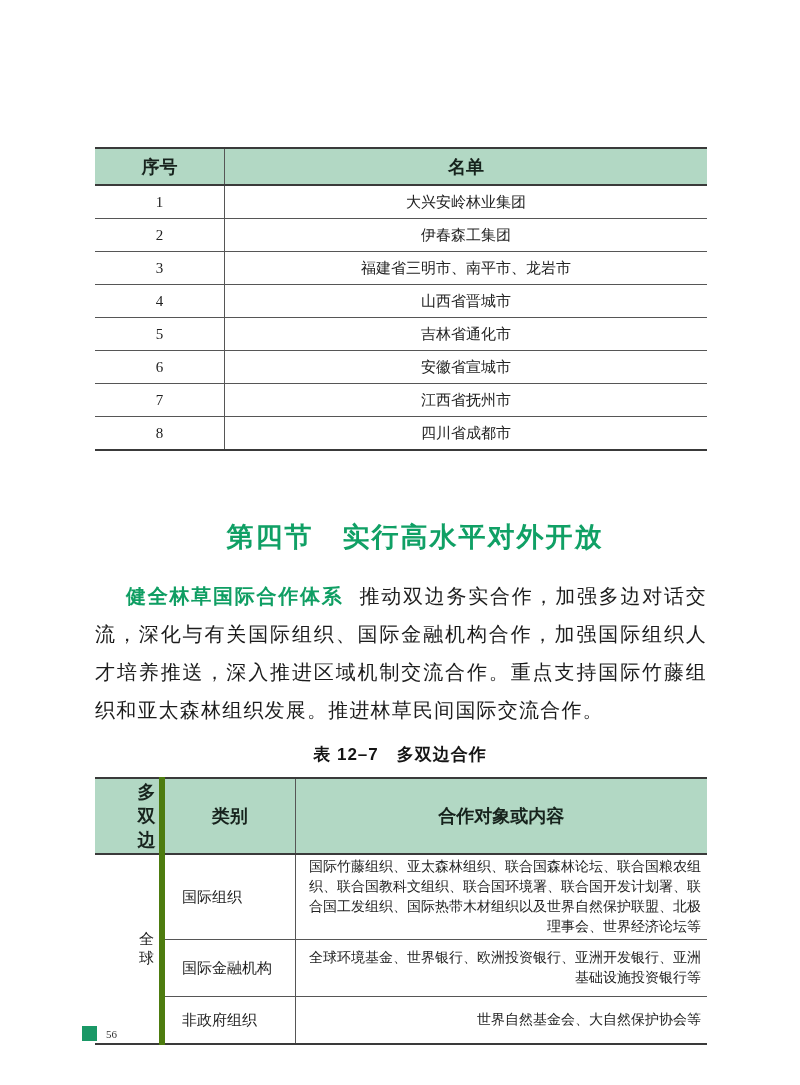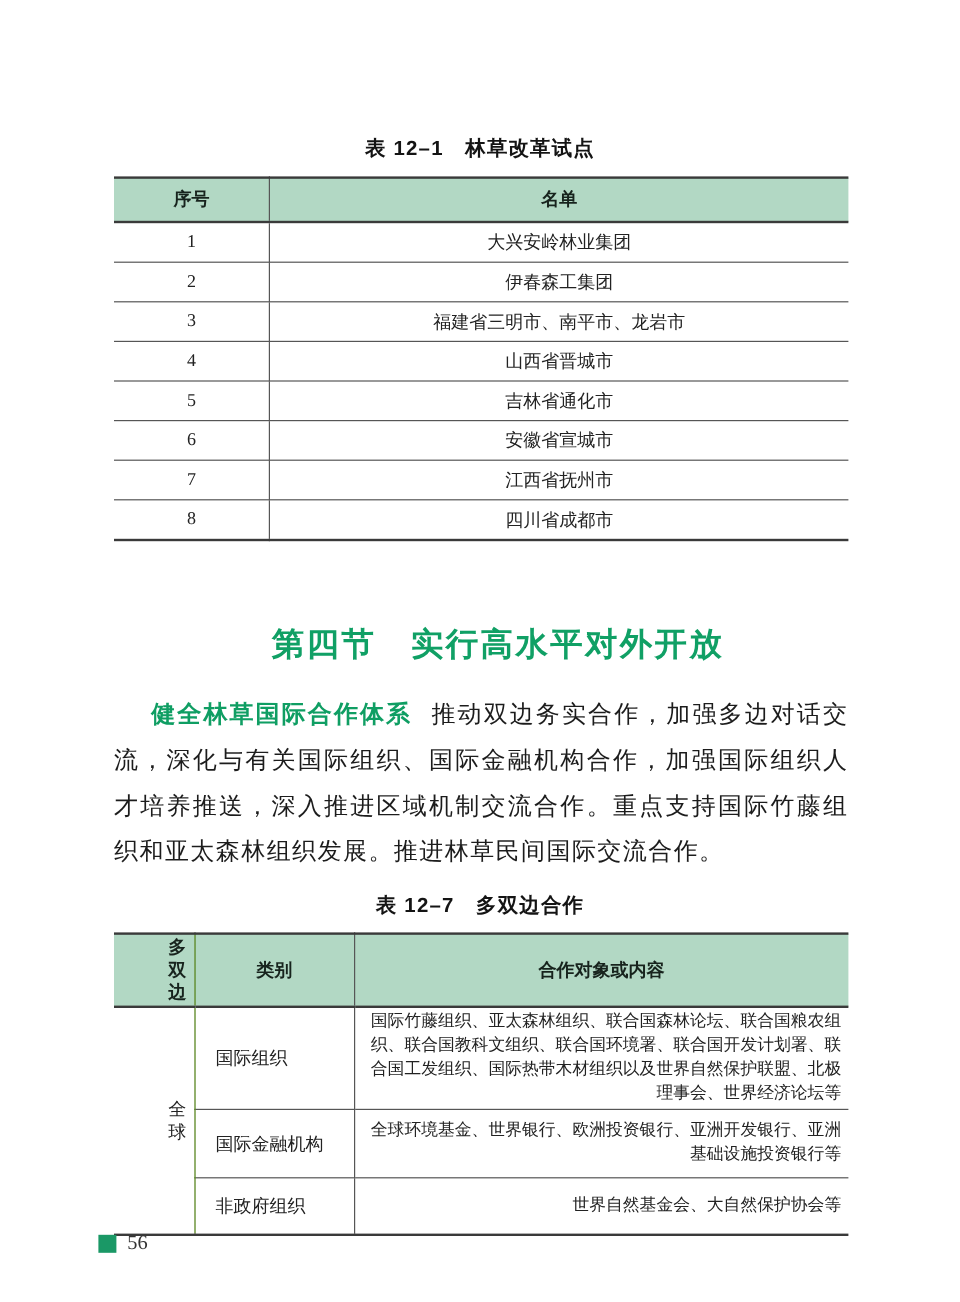--- a/index.html
+++ b/index.html
@@ -40,21 +40,21 @@
     border-top: 2px solid #3a3a3a;
     border-bottom: 2px solid #3a3a3a;
     font-size: 15px;
     color: #222222;
   }
   table.tbl thead th {
     background: #b2d8c4;
     border-bottom: 2px solid #3a3a3a;
     font-family: "Liberation Sans", "DejaVu Sans", sans-serif;
     font-weight: bold;
-    font-size: 15px;
+    font-size: 18px;
     color: #17231d;
     text-align: center;
   }
   table.tbl tbody td { border-bottom: 1px solid #565656; }
   table.tbl tbody tr:last-child td { border-bottom: none; }
 
   
   .tbl1 { top: 147px; }
   .tbl1 thead th { height: 33px; }
   .tbl1 tbody td { height: 30px; text-align: center; }
@@ -94,21 +94,21 @@
     font-weight: bold;
     color: #0f9e63;
     margin-right: 0.8em;
   }
 
   
   .tbl2 { top: 777px; }
   .tbl2 thead th { height: 35px; }
   .tbl2 .col-group { width: 67px; }
   .tbl2 .col-cat   { width: 133px; }
-  .tbl2 th.h1, .tbl2 td.grp { border-right: 1px solid #4d7c0f; padding-left: 40px; }
+  .tbl2 th.h1, .tbl2 td.grp { border-right: 6px solid #4d7c0f; padding-left: 40px; }
   .tbl2 th.h2, .tbl2 td.cat { border-right: 1px solid #565656; }
   .tbl2 td.grp { text-align: center; vertical-align: middle; }
   .tbl2 td.cat { text-align: left; padding-left: 17px; vertical-align: middle; }
   .tbl2 td.cnt {
     text-align: right;
     padding: 2px 6px 2px 9px;
     font-size: 14px;
     line-height: 20px;
     vertical-align: middle;
   }
@@ -125,31 +125,30 @@
     align-items: center;
   }
   .footer-square {
     display: inline-block;
     width: 15px;
     height: 15px;
     background: #1a9866;
   }
   .footer-num {
     margin-left: 9px;
-    font-size: 17px;
+    font-size: 11px;
     color: #333333;
     font-family: "Liberation Serif", "DejaVu Serif", serif;
   }
 </style>
 </head>
 <body>
 
 <div class="page">
 
-  <h3 class="tbl-title t1-title">表 12–1　林草改革试点</h3>
 
   <table class="tbl tbl1">
     <thead>
       <tr>
         <th class="c1">序号</th>
         <th>名单</th>
       </tr>
     </thead>
     <tbody>
       <tr>

